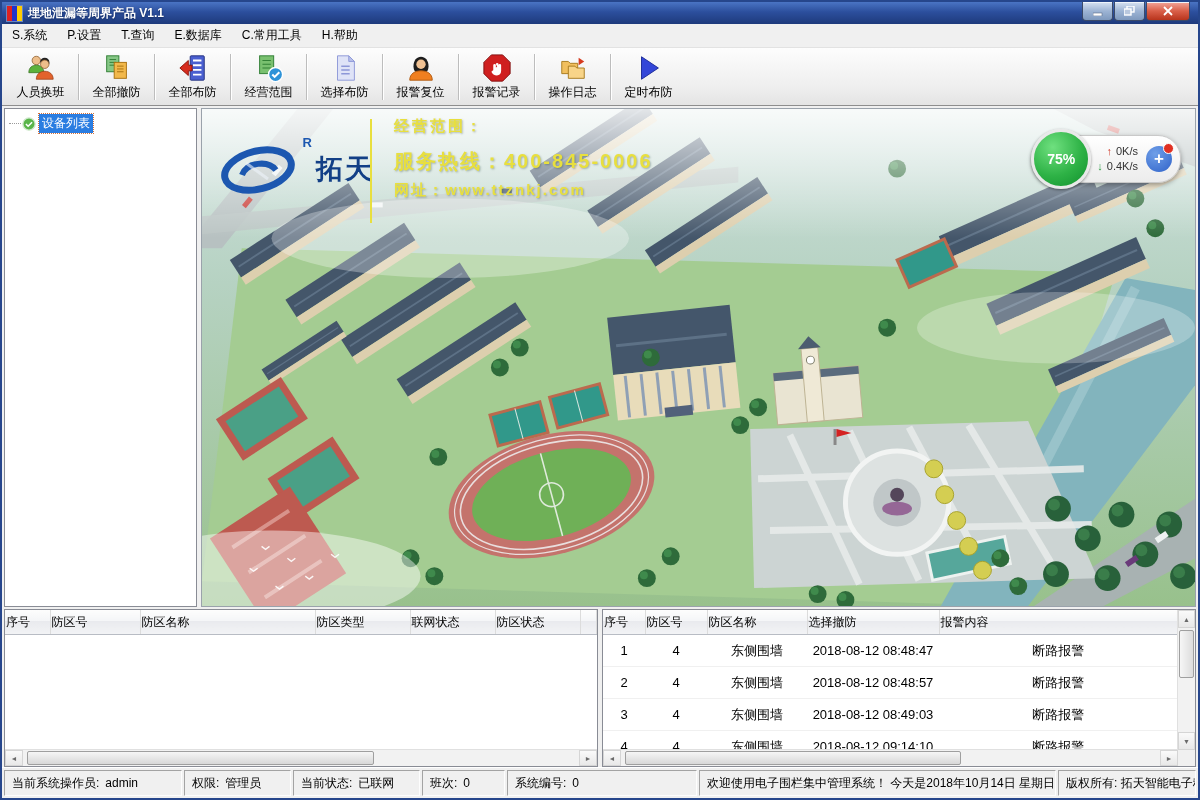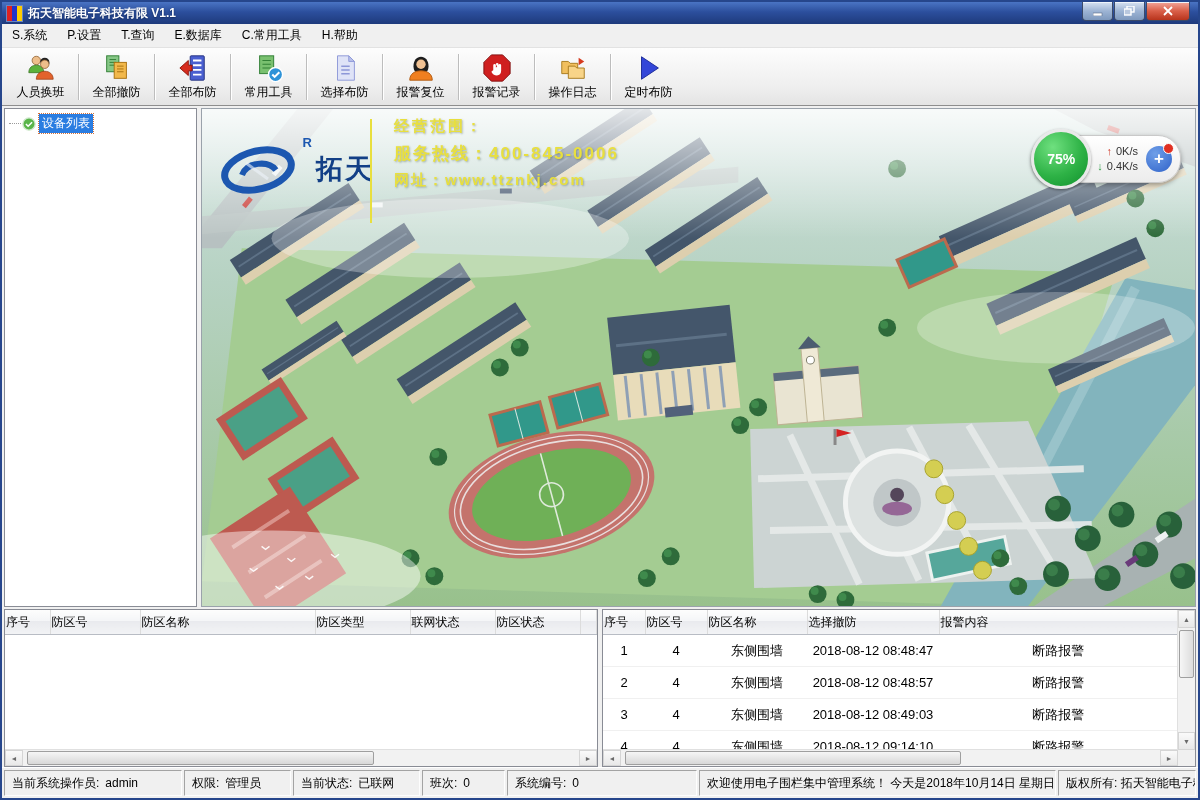--- a/index.html
+++ b/index.html
@@ -38,21 +38,21 @@
 
   
   .logo-box{position:absolute;left:14px;top:12px;width:160px;height:96px;display:flex;align-items:center;}
   .logo-mark{position:relative;width:92px;height:64px;}
   .logo-mark .r{position:absolute;right:-4px;top:-2px;color:#1c57b0;font-weight:bold;font-size:13px;}
   .logo-cn{font-size:27px;font-weight:bold;color:#123f86;letter-spacing:2px;margin-left:8px;}
   .banner-divider{position:absolute;left:168px;top:10px;width:2px;height:104px;background:#e8df3e;}
   .banner-text{position:absolute;left:192px;top:8px;white-space:nowrap;text-shadow:1px 1px 2px rgba(40,70,60,.35);}
   .banner-text .l1{color:#e8df3e;font-size:15px;font-weight:bold;letter-spacing:3px;}
   .banner-text .l2{color:#d32a20;font-size:21px;font-weight:bold;letter-spacing:1px;margin-top:3px;}
-  .banner-text .l3{color:#e8df3e;font-size:17px;font-weight:bold;letter-spacing:2px;margin-top:6px;}
+  .banner-text .l3{color:#e8df3e;font-size:20px;font-weight:bold;letter-spacing:2px;margin-top:12px;}
   .banner-text .l4{color:#e8df3e;font-size:15px;font-weight:bold;letter-spacing:2px;margin-top:6px;}
 
   
   .net-widget{position:absolute;right:14px;top:26px;height:46px;background:linear-gradient(180deg,#ffffff,#ececec);border:1px solid #c9c9c9;border-radius:23px;display:flex;align-items:center;padding:0 8px 0 0;box-shadow:0 2px 5px rgba(0,0,0,.35);}
   .nw-circle{width:54px;height:54px;border-radius:50%;background:radial-gradient(circle at 35% 28%,#6fe07f,#2eb246 55%,#0f8f2c);border:3px solid #e9e9e9;box-shadow:0 1px 3px rgba(0,0,0,.4);color:#fff;font-weight:bold;font-size:14px;display:flex;align-items:center;justify-content:center;margin:-6px 6px -6px -2px;}
   .nw-speeds{font-size:11px;color:#333;line-height:15px;margin-right:8px;}
   .nw-speeds .row{display:flex;align-items:center;gap:4px;justify-content:flex-end;}
   .nw-up{color:#d03a2a;font-weight:bold;}
   .nw-down{color:#2f9e44;font-weight:bold;}
   .nw-plus{position:relative;width:26px;height:26px;border-radius:50%;background:radial-gradient(circle at 35% 30%,#6f9fe8,#2f62c9);color:#fff;font-size:17px;font-weight:bold;display:flex;align-items:center;justify-content:center;}
@@ -88,21 +88,21 @@
 <body>
 
 <div class="window">
 
   <div class="titlebar">
     <span class="app-icon">
         <i style="background:#d22"></i>
         <i style="background:#23c"></i>
         <i style="background:#fc0"></i>
       </span>
-    <span class="title">拓天智能电子科技有限 V1.1</span>
+    <span class="title">埋地泄漏等周界产品 V1.1</span>
     <span class="win-btns">
       <span class="win-btn">
           <svg width="10" height="9" viewBox="0 0 10 9">
             <rect x="0" y="6" width="9" height="3" fill="#fff" stroke="#5a6c88" stroke-width="0.6"></rect>
           </svg>
         </span>
       <span class="win-btn">
           <svg width="11" height="10" viewBox="0 0 11 10">
             <rect x="3" y="0" width="7" height="6" fill="none" stroke="#fff" stroke-width="1.4"></rect>
             <rect x="0" y="3" width="7" height="6" fill="#b9c8de" stroke="#fff" stroke-width="1.4"></rect>
@@ -156,21 +156,21 @@
       <span>全部布防</span>
     </div>
     <div class="tb-sep"></div>
     <div class="tb-btn">
       <svg viewBox="0 0 32 32">
           <rect x="6" y="3" width="15" height="19" fill="#79c06f" stroke="#2e7d32"></rect>
           <path d="M9 8h9M9 12h9M9 16h9" stroke="#2e7d32" fill="none"></path>
           <circle cx="23" cy="23" r="7.5" fill="#2f93d8" stroke="#fff" stroke-width="1.5"></circle>
           <path d="M19.5 23l2.5 2.5 5-5" stroke="#fff" stroke-width="2.2" fill="none"></path>
         </svg>
-      <span>常用工具</span>
+      <span>经营范围</span>
     </div>
     <div class="tb-sep"></div>
     <div class="tb-btn">
       <svg viewBox="0 0 32 32">
           <path d="M8 3h12l6 6v20H8z" fill="#dfe3f7" stroke="#8d97d8"></path>
           <path d="M20 3l6 6h-6z" fill="#b9c1ea" stroke="#8d97d8"></path>
           <path d="M12 14h9M12 18h9M12 22h9" stroke="#8d97d8" stroke-width="1.6" fill="none"></path>
         </svg>
       <span>选择布防</span>
     </div>

